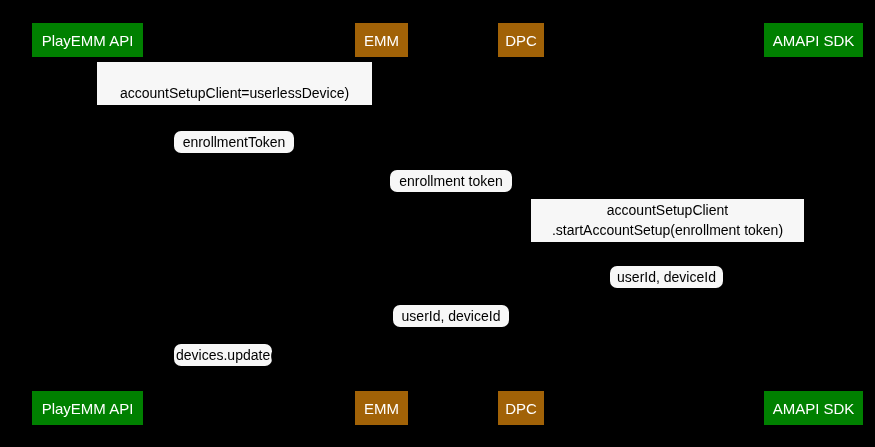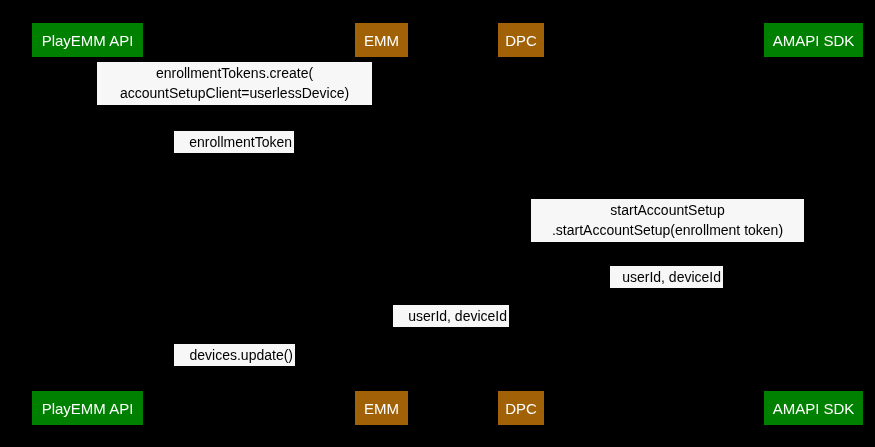--- a/index.html
+++ b/index.html
@@ -64,21 +64,21 @@
     position: absolute;
     box-sizing: border-box;
     background: #f7f7f7;
     color: #000000;
     font-size: 14px;
     line-height: 20px;
     text-align: center;
     white-space: pre;
     padding: 1px 2px;
   }
-  .msg-label.one-line { text-align: right; }
+  .msg-label.one-line { text-align: center; border-radius: 7px; }
 </style>
 </head>
 <body>
 
 <div id="canvas">
 
   <div class="lifeline" style="left:67px; top:58px; height:332px;"></div>
   <div class="lifeline" style="left:361px; top:58px; height:332px;"></div>
   <div class="lifeline" style="left:500px; top:58px; height:332px;"></div>
   <div class="lifeline" style="left:793px; top:58px; height:332px;"></div>
@@ -91,44 +91,45 @@
   </div>
   <div class="participant blue" style="left:477px; top:22px; width:48px; height:36px;">
     <span>DPC</span>
   </div>
   <div class="participant green" style="left:743px; top:22px; width:101px; height:36px;">
     <span>AMAPI SDK</span>
   </div>
 
   <div class="arrow-line" style="left:67px; top:108px; width:294px;"></div>
   <div class="arrow-head left" style="left:67px; top:104px;"></div>
-  <div class="msg-label" style="left:77px; top:62px; width:275px; height:43px;"><span>enrollmentTokens.create(</span><br><span>accountSetupClient=userlessDevice)</span></div>
+  <div class="msg-label" style="left:77px; top:62px; width:275px; height:43px;"><br><span>accountSetupClient=userlessDevice)</span></div>
 
   <div class="arrow-line" style="left:67px; top:157px; width:294px;"></div>
   <div class="arrow-head right" style="left:353px; top:153px;"></div>
   <div class="msg-label one-line" style="left:154px; top:131px; width:120px; height:22px;"><span>enrollmentToken</span></div>
 
   <div class="arrow-line" style="left:361px; top:196px; width:139px;"></div>
   <div class="arrow-head right" style="left:492px; top:192px;"></div>
+  <div class="msg-label one-line" style="left:370px; top:170px; width:122px; height:22px;"><span>enrollment token</span></div>
 
   <div class="arrow-line" style="left:500px; top:245px; width:293px;"></div>
   <div class="arrow-head right" style="left:785px; top:241px;"></div>
-  <div class="msg-label" style="left:511px; top:199px; width:273px; height:43px;"><span>startAccountSetup</span><br><span>.startAccountSetup(enrollment token)</span></div>
+  <div class="msg-label" style="left:511px; top:199px; width:273px; height:43px;"><span>accountSetupClient</span><br><span>.startAccountSetup(enrollment token)</span></div>
 
   <div class="arrow-line" style="left:500px; top:292px; width:293px;"></div>
   <div class="arrow-head left" style="left:500px; top:288px;"></div>
   <div class="msg-label one-line" style="left:590px; top:266px; width:113px; height:22px;"><span>userId, deviceId</span></div>
 
   <div class="arrow-line" style="left:361px; top:331px; width:139px;"></div>
   <div class="arrow-head left" style="left:361px; top:327px;"></div>
   <div class="msg-label one-line" style="left:373px; top:305px; width:116px; height:22px;"><span>userId, deviceId</span></div>
 
   <div class="arrow-line" style="left:67px; top:370px; width:294px;"></div>
   <div class="arrow-head left" style="left:67px; top:366px;"></div>
-  <div class="msg-label one-line" style="left:154px; top:344px; width:121px; height:22px;"><span>devices.update()</span></div>
+  <div class="msg-label one-line" style="left:154px; top:344px; width:98px; height:22px;"><span>devices.update()</span></div>
 
   <div class="participant green" style="left:11px; top:390px; width:113px; height:36px;">
     <span>PlayEMM API</span>
   </div>
   <div class="participant blue" style="left:334px; top:390px; width:55px; height:36px;">
     <span>EMM</span>
   </div>
   <div class="participant blue" style="left:477px; top:390px; width:48px; height:36px;">
     <span>DPC</span>
   </div>

